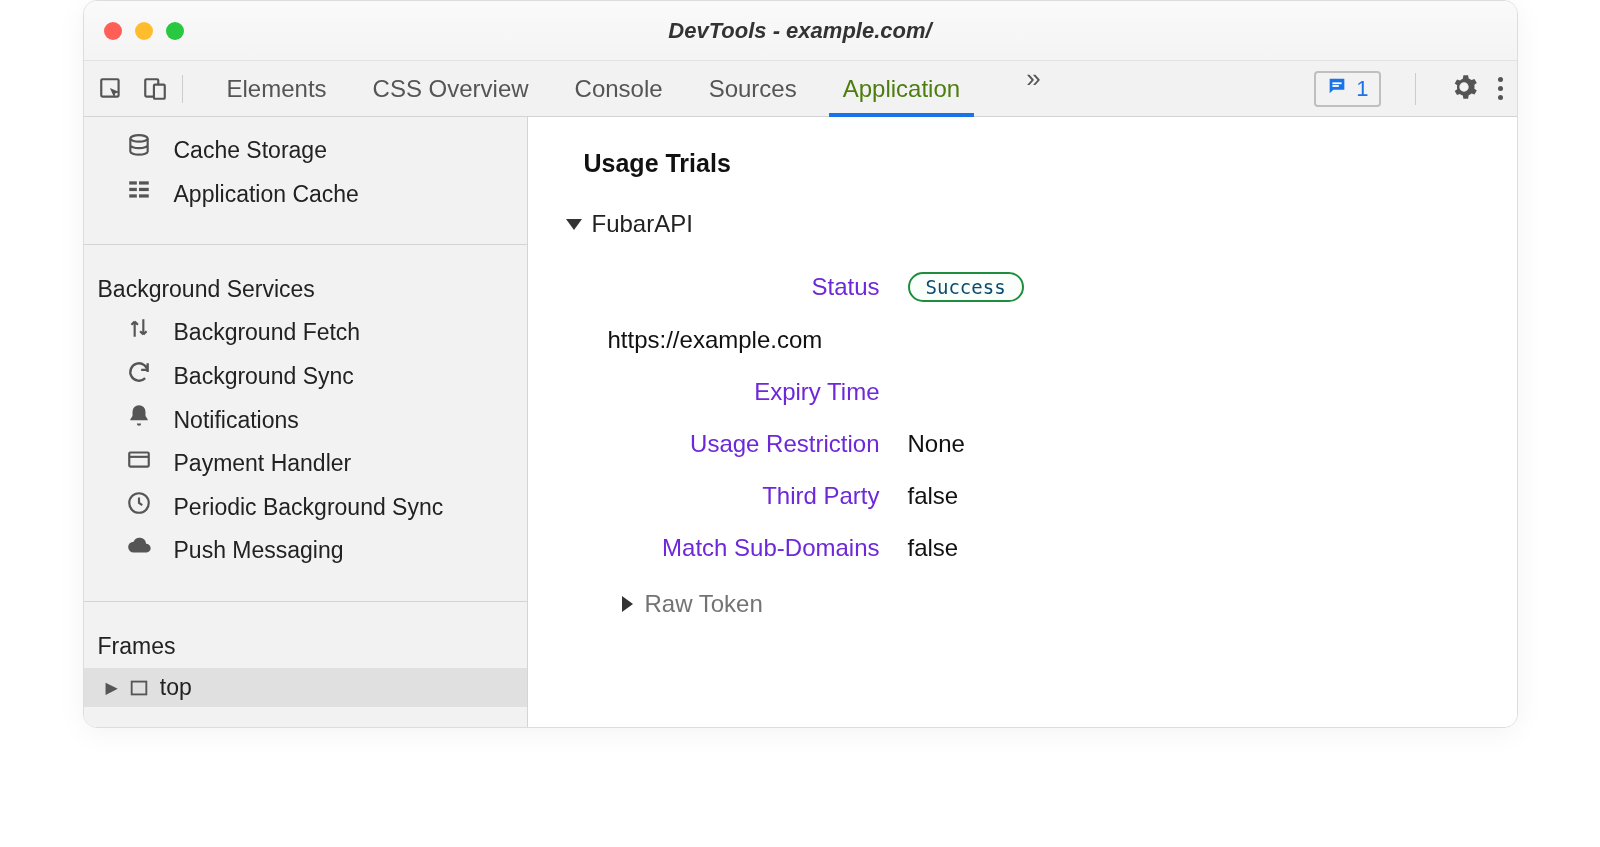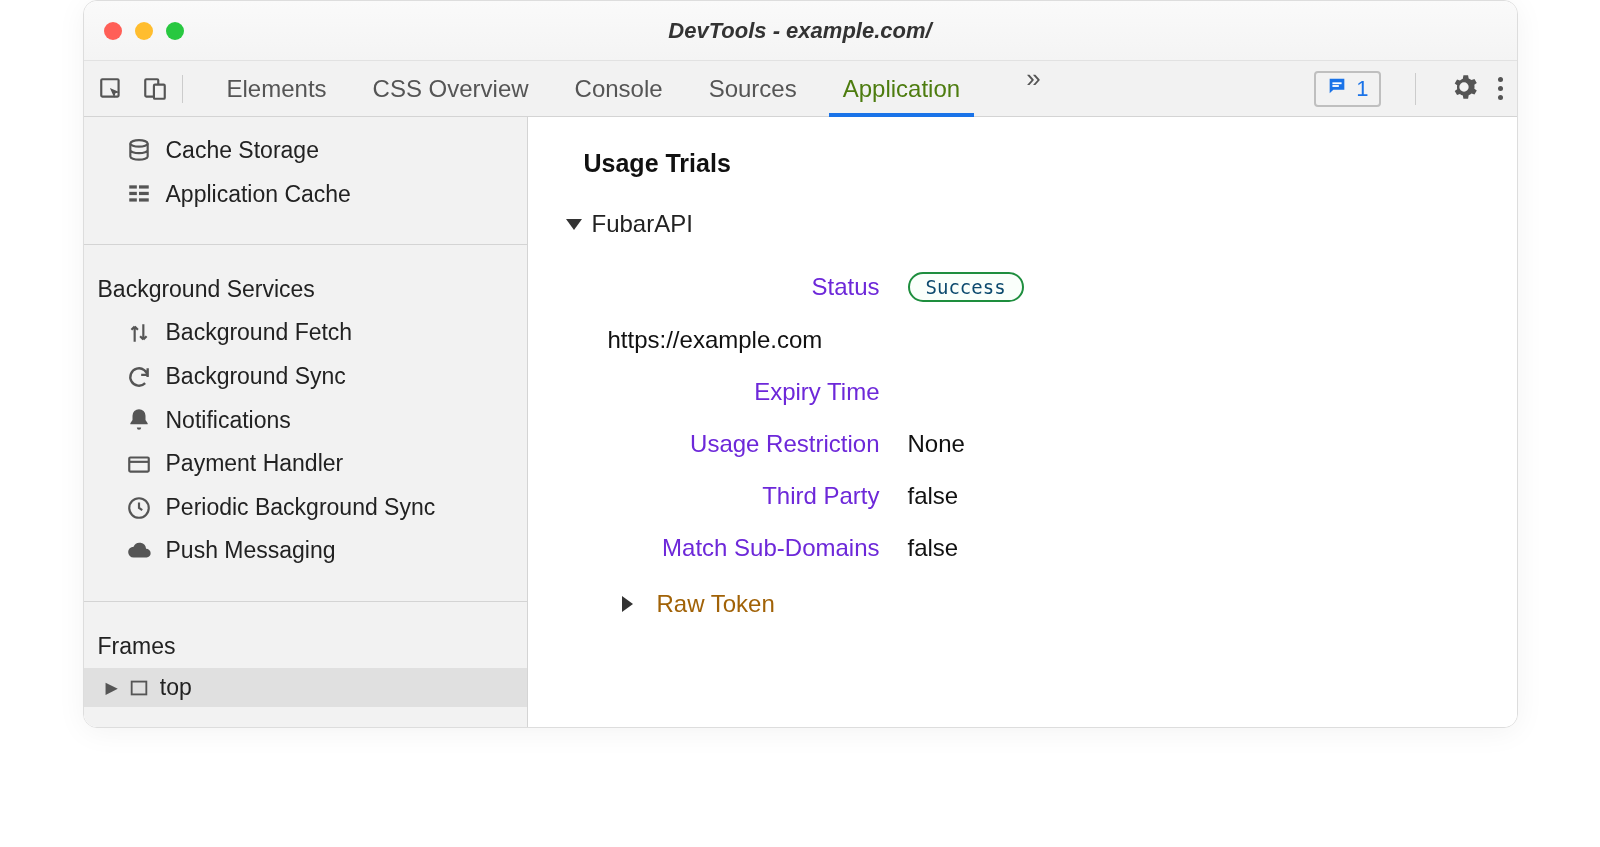--- a/index.html
+++ b/index.html
@@ -132,22 +132,22 @@
     border-right: 1px solid #d4d4d4;
     display: flex;
     flex-direction: column;
     font-size: 23px;
     color: #222;
   }
   .sidebar-section {
   }
   .sidebar-row {
     display: flex;
-    align-items: center;
-    gap: 14px;
+    align-items: flex-start;
+    gap: 22px;
     padding: 4px 10px 4px 42px;
     cursor: pointer;
     line-height: 1.55;
   }
   .sidebar-row .row-icon {
     width: 26px; height: 26px; display:inline-flex; align-items:center; justify-content:center;
     color:#555;
   }
   .sidebar-row .row-icon svg { width: 100%; height: 100%; }
   .section-heading {
@@ -216,22 +216,22 @@
     color: #0c4a6e;
     background: #fafffb;
     border-radius: 18px;
     padding: 2px 16px;
     font-size: 19px;
     font-family: ui-monospace, Menlo, monospace;
   }
   .raw-token-row {
     margin-top: 16px;
     margin-left: 38px;
-    display:flex; align-items:center; gap:24px;
-    font-size:24px; color:#a16207; cursor:pointer;
+    display:flex; align-items:center; gap:12px;
+    font-size:24px; color:#737373; cursor:pointer;
   }
 </style>
 </head>
 <body>
 
 <div class="window">
 
   <div class="titlebar">
     <div class="traffic-lights">
       <div class="tl red"></div>

